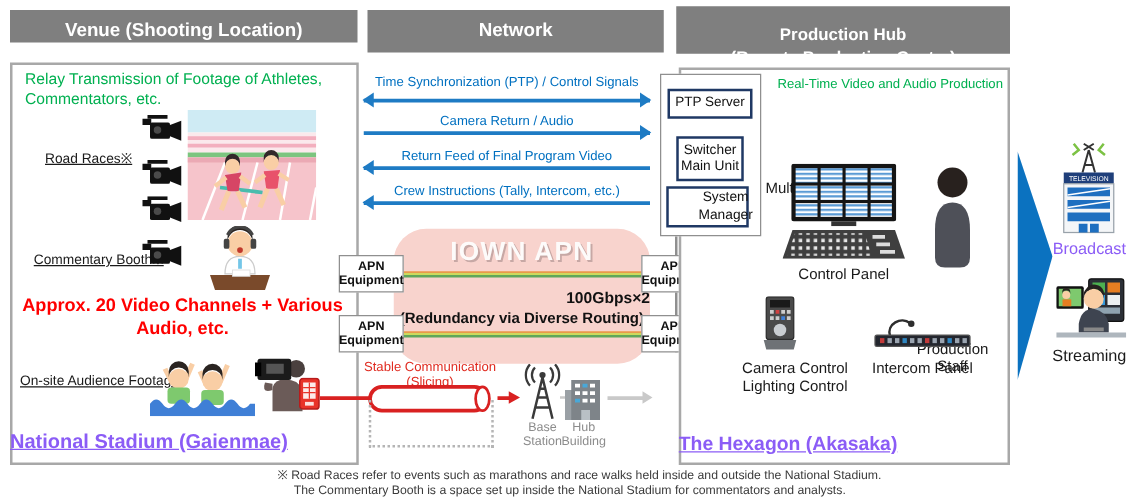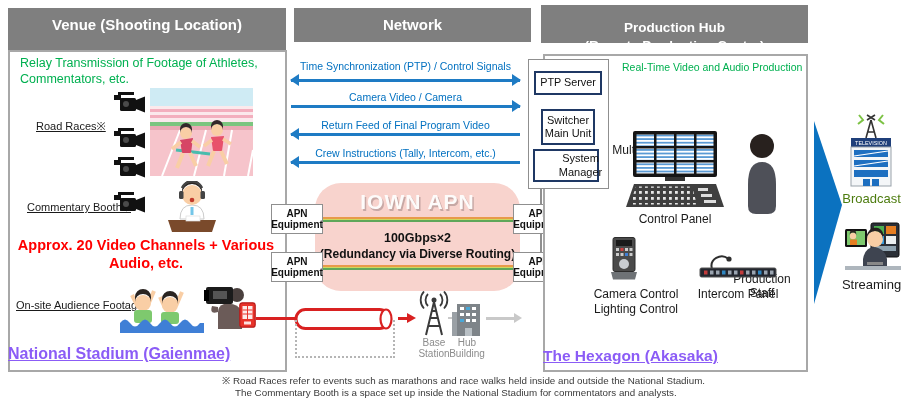--- a/index.html
+++ b/index.html
@@ -23,21 +23,21 @@
            justify-content:center;text-align:center;font-size:11px;line-height:13.5px;color:#111;}
   .sitename{font-weight:bold;font-size:16px;text-decoration:underline;color:#8b5cf6;white-space:nowrap;}
   .graylbl{color:#8c8c8c;font-size:10px;line-height:11px;text-align:center;}
   .hublbl{font-size:12px;color:#1a1a1a;text-align:center;line-height:14px;}
 </style>
 </head>
 <body>
 
 <div id="stage">
 
-  <div class="abs hdr" style="left:8px;top:8px;width:278px;height:42px;line-height:34px;font-size:15px;">Venue (Shooting Location)</div>
+  <div class="abs hdr" style="left:8px;top:8px;width:278px;height:26px;line-height:34px;font-size:15px;">Venue (Shooting Location)</div>
   <div class="abs hdr" style="left:294px;top:8px;width:237px;height:34px;line-height:34px;font-size:15px;">Network</div>
   <div class="abs hdr" style="left:541px;top:5px;width:267px;height:38px;font-size:13.5px;line-height:18px;padding-top:14px;box-sizing:border-box;">
     <div>Production Hub</div>
     <div>(Remote Production Center)</div>
   </div>
 
   <div class="abs panel" style="left:8px;top:50px;width:279px;height:322px;"></div>
 
   <div class="abs" style="left:20px;top:56px;width:252px;color:#00b050;font-size:12.5px;line-height:15.5px;">Relay Transmission of Footage of Athletes, Commentators, etc.</div>
 
@@ -156,49 +156,53 @@
   </svg>
 
   <div class="abs sitename" style="left:8px;top:345px;width:279px;">National Stadium (Gaienmae)</div>
 
   <div class="abs flowlbl" style="top:60px;">Time Synchronization (PTP) / Control Signals</div>
   <div class="abs arrow" style="top:79px;">
       <span class="ah l"></span>
       <span class="ah r"></span>
     </div>
 
-  <div class="abs flowlbl" style="top:91px;">Camera Video / Camera</div>
+  <div class="abs flowlbl" style="top:91px;">Camera Return / Audio</div>
   <div class="abs arrow" style="top:105px;">
       <span class="ah r"></span>
     </div>
 
   <div class="abs flowlbl" style="top:119px;">Return Feed of Final Program Video</div>
   <div class="abs arrow" style="top:133px;">
       <span class="ah l"></span>
     </div>
 
   <div class="abs flowlbl" style="top:147px;">Crew Instructions (Tally, Intercom, etc.)</div>
   <div class="abs arrow" style="top:161px;">
       <span class="ah l"></span>
     </div>
 
   <div class="abs" style="left:315px;top:183px;width:205px;height:108px;background:#f8d3cd;border-radius:26px;"></div>
   <div class="abs" style="left:315px;top:190px;width:205px;text-align:center;font-size:21px;font-weight:bold;letter-spacing:1px;color:#fdfbfa;text-shadow:1.5px 1.5px 0 rgba(150,125,125,0.5);">IOWN APN</div>
   <div class="abs fiber" style="top:217px;"></div>
-  <div class="abs" style="left:315px;top:231px;width:205px;text-align:center;font-size:12.5px;font-weight:bold;color:#111;">100Gbps×2</div>
+  <div class="abs" style="left:315px;top:231px;width:205px;text-align:right;font-size:12.5px;font-weight:bold;color:#111;">100Gbps×2</div>
   <div class="abs" style="left:313px;top:247px;width:209px;text-align:center;font-size:12px;font-weight:bold;color:#111;white-space:nowrap;">(Redundancy via Diverse Routing)</div>
   <div class="abs fiber" style="top:265px;"></div>
 
   <div class="abs" style="left:540px;top:189px;width:2px;height:93px;background:#8f8f8f;"></div>
 
   <div class="abs apnbox" style="left:271px;top:204px;">APN Equipment</div>
   <div class="abs apnbox" style="left:271px;top:252px;">APN Equipment</div>
   <div class="abs apnbox" style="left:513px;top:204px;">APN Equipment</div>
   <div class="abs apnbox" style="left:513px;top:252px;">APN Equipment</div>
 
+  <div class="abs" style="left:290px;top:288px;width:108px;text-align:center;color:#e02b20;font-size:10.5px;line-height:12px;">
+    <div>Stable Communication</div>
+    <div>(Slicing)</div>
+  </div>
   <div class="abs" style="left:256px;top:317px;width:40px;height:2.5px;background:#d92121;"></div>
   <svg class="abs" style="left:293px;top:306px" width="106" height="26" viewBox="0 0 106 26">
     <rect x="3" y="3.5" width="93" height="19" rx="9.5" fill="#fff" stroke="#d92121" stroke-width="3"></rect>
     <ellipse cx="93" cy="13" rx="5.5" ry="9.5" fill="#fff" stroke="#d92121" stroke-width="2.2"></ellipse>
   </svg>
   <div class="abs" style="left:398px;top:317px;width:11px;height:2.5px;background:#d92121;"></div>
   <div class="abs" style="left:407px;top:312.5px;width:0;height:0;border-top:5.5px solid transparent;border-bottom:5.5px solid transparent;border-left:9px solid #d92121;"></div>
   <div class="abs" style="left:295px;top:320px;width:100px;height:38px;border:2px dotted #b5b5b5;border-top:none;box-sizing:border-box;"></div>
 
   <svg class="abs" style="left:416px;top:291px" width="36" height="46" viewBox="0 0 36 46">
@@ -339,21 +343,21 @@
     <text x="22" y="33" font-size="5.4" fill="#fff" text-anchor="middle" font-family="Liberation Sans, sans-serif">TELEVISION</text>
     <rect x="2" y="35" width="40" height="39" fill="#f4f6f8" stroke="#99a2aa"></rect>
     <rect x="5" y="38" width="34" height="7" fill="#1e6fc0"></rect>
       <line x1="5" y1="44" x2="39" y2="39" stroke="#fff" stroke-width="1.2"></line>
     <rect x="5" y="48" width="34" height="7" fill="#1e6fc0"></rect>
       <line x1="5" y1="54" x2="39" y2="49" stroke="#fff" stroke-width="1.2"></line>
     <rect x="5" y="58" width="34" height="7" fill="#1e6fc0"></rect>
     <rect x="14" y="67" width="7" height="7" fill="#1e6fc0"></rect>
       <rect x="23" y="67" width="7" height="7" fill="#1e6fc0"></rect>
   </svg>
-  <div class="abs" style="left:836px;top:191px;width:71px;text-align:center;font-size:13px;color:#4d7c0f;">Broadcast</div>
+  <div class="abs" style="left:836px;top:191px;width:71px;text-align:center;font-size:13px;color:#8b5cf6;">Broadcast</div>
 
   <svg class="abs" style="left:845px;top:221px" width="56" height="52" viewBox="0 0 56 52">
     <rect x="26" y="2" width="28" height="34" rx="2" fill="#2b2f36" stroke="#111"></rect>
     <rect x="29" y="5" width="10" height="8" fill="#4caf50"></rect>
       <rect x="41" y="5" width="10" height="8" fill="#e67e22"></rect>
     <rect x="29" y="15" width="10" height="8" fill="#3498db"></rect>
       <rect x="41" y="15" width="10" height="8" fill="#ecf0f1"></rect>
     <rect x="29" y="25" width="22" height="5" fill="#8fa3b0"></rect>
     <rect x="0" y="8" width="22" height="18" rx="1.5" fill="#111"></rect>
     <rect x="2" y="10" width="18" height="14" fill="#7ec96e"></rect>

